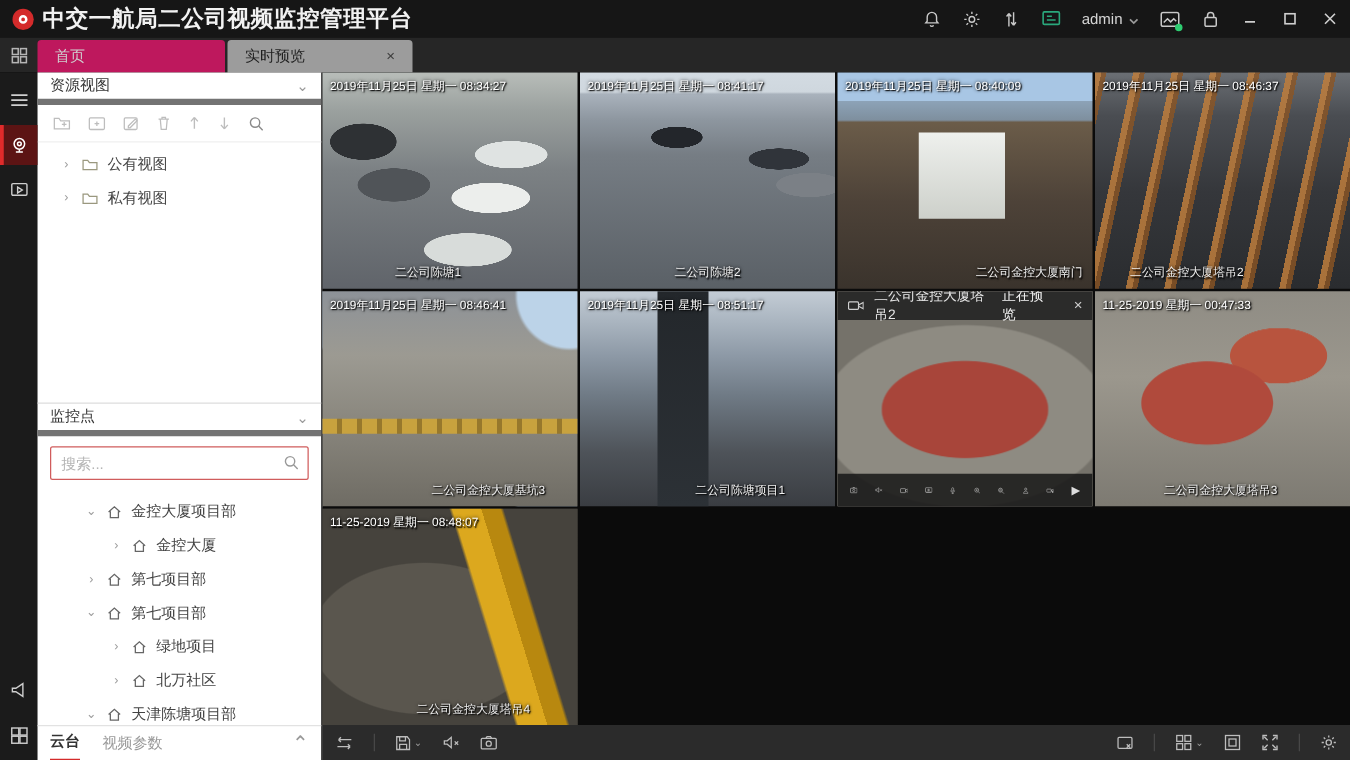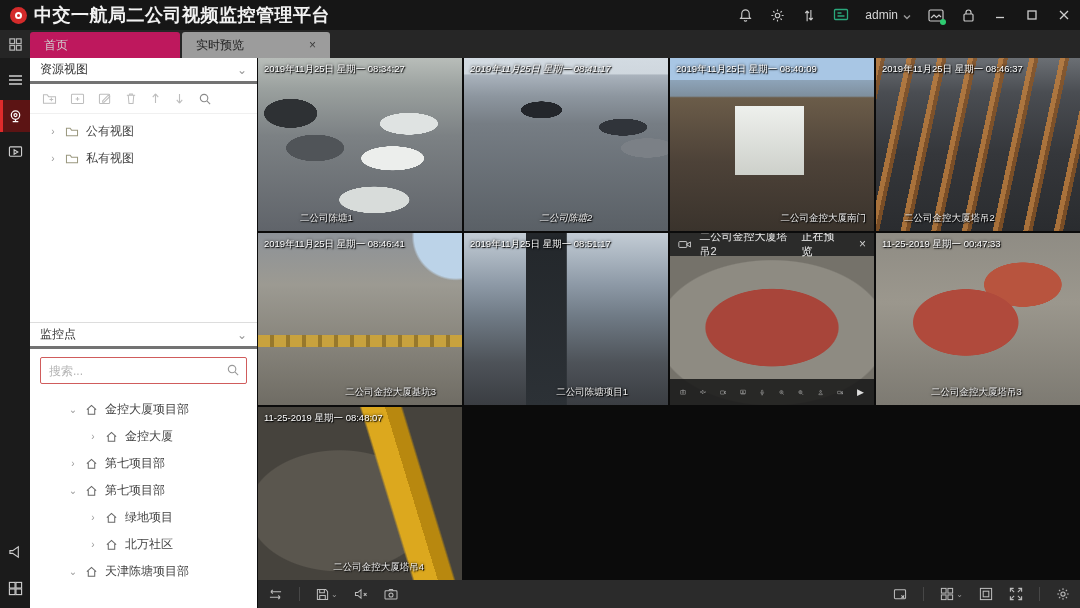--- a/index.html
+++ b/index.html
@@ -31,21 +31,21 @@
   .main { display:flex; height:550px; }
 
   .rail { width:30px; background:#1b1b1b; display:flex; flex-direction:column; align-items:center; padding-top:6px; }
   .rail-item { width:30px; height:32px; display:flex; align-items:center; justify-content:center; position:relative; margin-bottom:4px; }
   .rail-item.active { background:#5c1414; }
   .rail-item.active::before { content:""; position:absolute; left:0; top:0; bottom:0; width:3px; background:#e02b2b; }
   .rail-spacer { flex:1; }
 
   .sidepanel { width:228px; background:#fff; display:flex; flex-direction:column; border-right:1px solid #0c0c0c; }
   .sec-header { height:26px; display:flex; align-items:center; padding:0 10px; font-size:12px; color:#333;
-    border-bottom:3px solid #737373; }
+    border-bottom:5px solid #737373; }
   .sec-header .chev { margin-left:auto; color:#999; }
   .res-toolbar { height:30px; display:flex; align-items:center; gap:13px; padding:0 12px; border-bottom:1px solid #f0f0f0; }
   .tree { padding:4px 0; }
   .tree-row { height:27px; display:flex; align-items:center; gap:7px; font-size:12px; color:#444; }
   .tree-row .tchev { color:#9b9b9b; font-size:10px; width:10px; text-align:center; }
   .lv0 { padding-left:18px; }
   .mlv0 { padding-left:38px; }
   .mlv1 { padding-left:58px; }
   .resource-sec { height:264px; }
   .monitor-sec { flex:1; overflow:hidden; border-top:1px solid #ddd; }
@@ -61,36 +61,36 @@
 
   
   .content { flex:1; display:flex; flex-direction:column; }
   .grid { height:522px; display:grid; grid-template-columns:repeat(4,1fr); grid-template-rows:repeat(3,1fr);
     gap:2px; background:#0b0b0b; }
   .cell { position:relative; overflow:hidden; background:#222; }
   .osd-time { position:absolute; top:5px; left:6px; font-size:9.5px; color:#fff;
     text-shadow:1px 1px 1px #000,0 0 3px #000; white-space:nowrap; }
   .osd-name { position:absolute; bottom:6px; font-size:9.5px; color:#f0f0f0;
     text-shadow:1px 1px 1px #000,0 0 3px #000; white-space:nowrap; }
-  .n1 { left:42px; } .n2 { left:50%; transform:translateX(-50%); } .n3 { right:8px; }
+  .n1 { left:58px; } .n2 { left:50%; transform:translateX(-50%); } .n3 { right:8px; }
   .n4 { left:28px; } .n5 { right:26px;margin-top:36px; } .n6 { right:40px; } .n8 { left:55px; } .n9 { right:38px; }
 
   
   .scene-1 { background:
     radial-gradient(ellipse 48px 18px at 74% 38%, #dfe3e2 0 60%, transparent 61%),
     radial-gradient(ellipse 52px 20px at 66% 58%, #eceeec 0 60%, transparent 61%),
     radial-gradient(ellipse 58px 22px at 57% 82%, #d8dcda 0 60%, transparent 61%),
     radial-gradient(ellipse 44px 24px at 16% 32%, #2e3134 0 60%, transparent 61%),
     radial-gradient(ellipse 48px 22px at 28% 52%, #505458 0 60%, transparent 61%),
     linear-gradient(180deg,#b8bdb9 0%,#9aa09e 18%,#7c8184 45%,#60646a 100%); }
   .scene-2 { background:
     radial-gradient(ellipse 40px 14px at 78% 40%, #30343a 0 60%, transparent 61%),
     radial-gradient(ellipse 44px 16px at 90% 52%, #7b8086 0 60%, transparent 61%),
     radial-gradient(ellipse 34px 14px at 38% 30%, #23262b 0 60%, transparent 61%),
-    linear-gradient(180deg,#d3dbe2 0%,#cfd7de 9%,#a9b2bc 10%,#8d969f 22%,#767d84 38%,#5a6066 100%); font-style: italic; }
+    linear-gradient(180deg,#d3dbe2 0%,#cfd7de 9%,#a9b2bc 10%,#8d969f 22%,#767d84 38%,#5a6066 100%); }
   .scene-3 { background:
     linear-gradient(180deg,#eef0ed 0%,#cdd0ca 100%) 48% 46% / 34% 40% no-repeat,
     linear-gradient(180deg,#a8c6e4 0%,#a8c6e4 13%,#8da3b8 13%,#7e8f9e 22%,#6b5c49 23%,#4d4238 60%,#3a332c 100%); }
   .scene-4 { background:
     repeating-linear-gradient(102deg, rgba(190,125,60,.85) 0 5px, rgba(140,85,35,.8) 5px 9px, transparent 9px 30px),
     linear-gradient(180deg,#6b6f74 0%,#4a4d52 20%,#35373b 55%,#2a2c2f 100%); }
   .scene-5 { background:
     radial-gradient(circle at 97% 2%, #bcd3e8 0 16%, transparent 17%),
     repeating-linear-gradient(90deg,#c8a23e 0 12px,#97782c 12px 16px) 0 64% / 100% 7% no-repeat,
     linear-gradient(180deg,#8d9298 0%,#9c9a92 30%,#8a877e 60%,#6f6c64 100%); }
@@ -360,20 +360,25 @@
         <div class="tree-row mlv0">
           <span class="tchev">⌄</span>
           <svg width="13" height="12" viewBox="0 0 14 13" fill="none" stroke="#666" stroke-width="1.1">
               <path d="M2 6l5-4.5L12 6M3.5 5.5V11h7V5.5"></path>
             </svg>
           <span>天津陈塘项目部</span>
         </div>
       </div>
     </div>
 
+    <div class="side-footer">
+      <div class="sf-tab active">云台</div>
+      <div class="sf-tab">视频参数</div>
+      <div class="sf-chev">⌃</div>
+    </div>
   </div>
 
   <div class="content">
     <div class="grid">
 
       <div class="cell scene-1">
         <div class="osd-time">2019年11月25日 星期一 08:34:27</div>
         <div class="osd-name n1">二公司陈塘1</div>
       </div>
 

